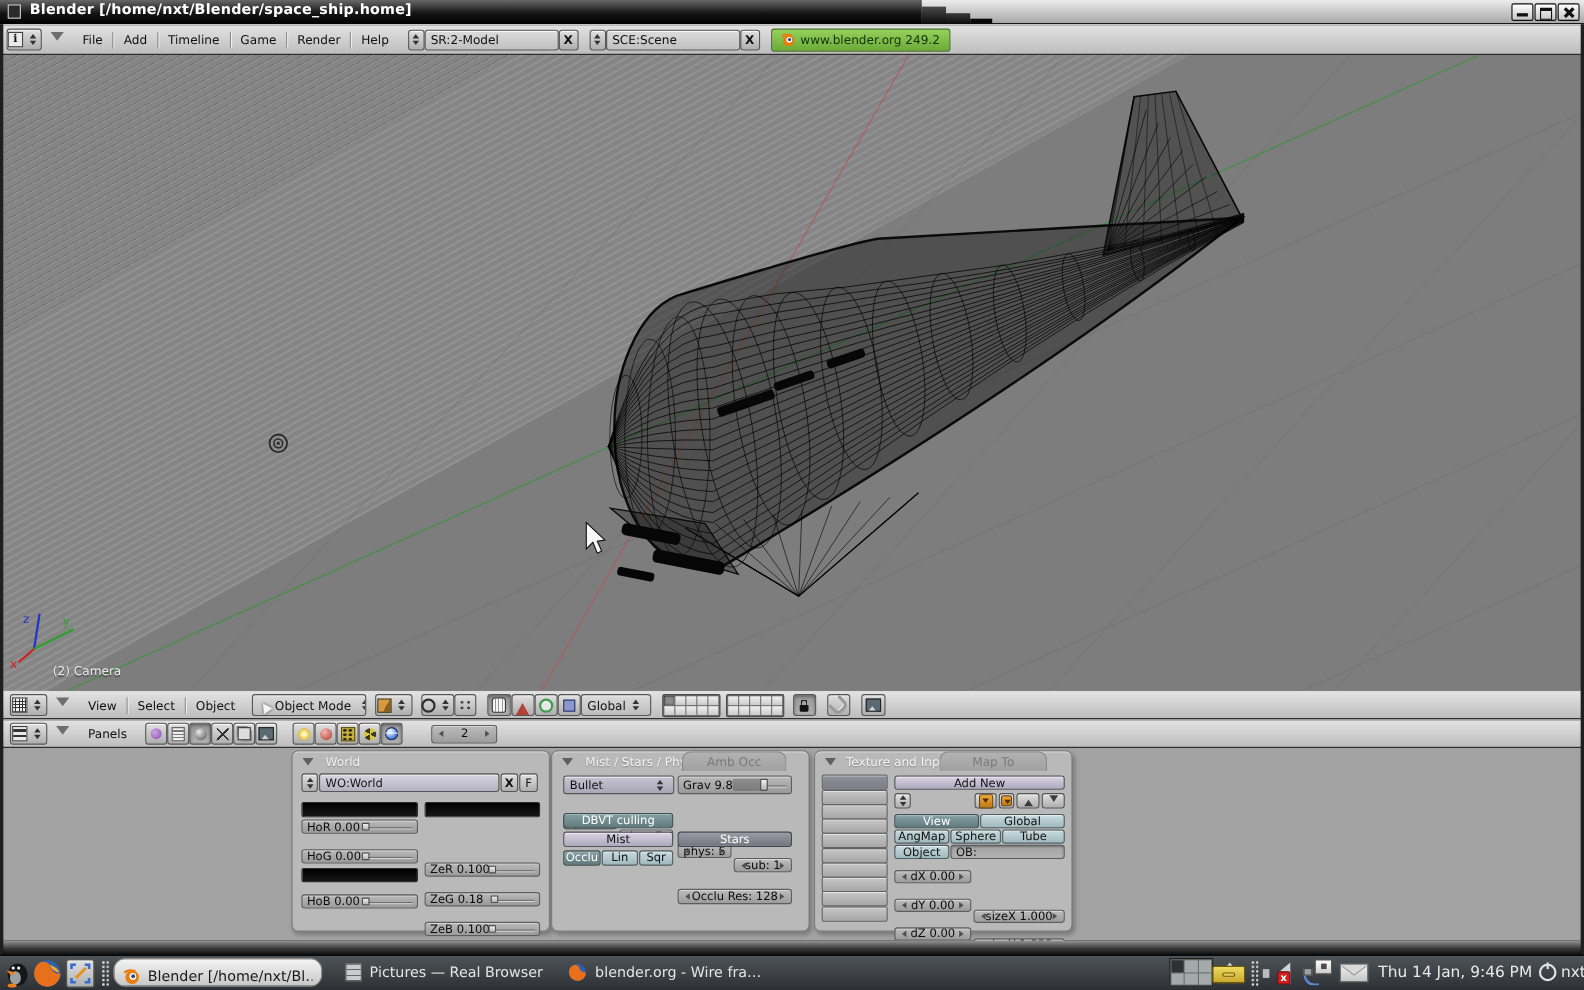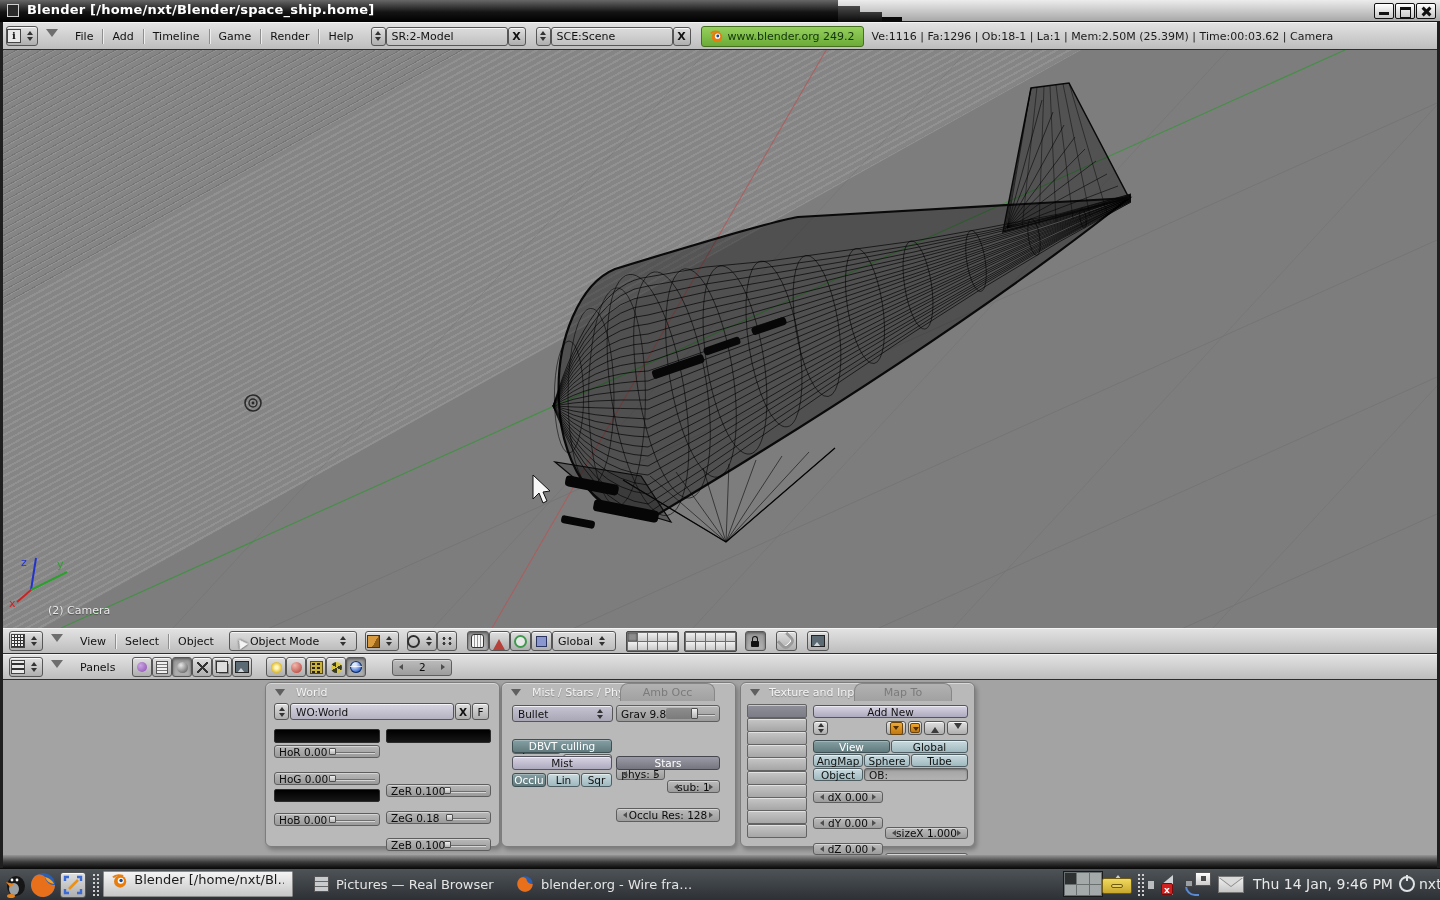--- a/index.html
+++ b/index.html
@@ -102,21 +102,21 @@
   .bc{left:3px;top:680px;width:1434px;height:175px;background:#a3a3a3}
   .winbot{left:3px;top:855px;width:1434px;height:13px;background:linear-gradient(#969696,#3a3a3a 55%,#0d0d0d)}
   .panel{position:absolute;top:2px;height:163px;background:#b9b9b9;border:1px solid #7d7d7d;border-radius:6px;box-shadow:inset 0 1px 0 #d8d8d8,2px 3px 4px rgba(0,0,0,.25);font-size:10.5px}
   .ptri{position:absolute;left:9px;top:6px;width:0;height:0;border:5px solid transparent;border-top:7px solid #5f5f5f}
   .ptitle{position:absolute;top:3px;font-size:11px;color:#f4f4f4;text-shadow:0 1px 1px rgba(0,0,0,.3);white-space:nowrap}
   .ptab{position:absolute;top:0;height:17px;line-height:17px;text-align:center;background:linear-gradient(#b2b2b2,#a1a1a1);border:1px solid #878787;border-bottom:none;border-radius:8px 8px 0 0;color:#7b7b7b;font-size:11px}
   .slot{position:absolute;left:6px;width:58px;height:12px;border:1px solid #636363;border-radius:2px;background:linear-gradient(#c6c6c6,#a6a6a6);box-shadow:inset 0 1px 0 rgba(255,255,255,.5)}
   .slot.sel{background:linear-gradient(#90909a,#7c7c86)}
   
   .taskbar{left:0;top:868px;width:1440px;height:32px;background:linear-gradient(#4e5357,#2d3135);border-top:1px solid #0c0c0c;color:#e8e8e8}
-  .task-active{background:linear-gradient(#f4f4f4,#c7c7c7);border:1px solid #8a8a8a;border-radius:1px;color:#1a1a1a;display:flex;align-items:flex-start;gap:6px;padding:0 8px;font-size:13px}
+  .task-active{background:linear-gradient(#f4f4f4,#c7c7c7);border:1px solid #8a8a8a;border-radius:11px;color:#1a1a1a;display:flex;align-items:flex-end;gap:6px;padding:0 8px;font-size:13px}
   .task{display:flex;align-items:center;gap:7px;padding:0 8px;font-size:13px;color:#e4e4e4;white-space:nowrap}
   .grip{width:7px;height:24px;background-image:radial-gradient(#cfcfcf 1px,transparent 1.3px);background-size:4px 4px}
   .pager{display:grid;grid-template-columns:repeat(3,1fr);grid-auto-rows:1fr;width:40px;height:26px;border:1px solid #1a1a1a;background:#6a6f6f;gap:1px;padding:1px}
   .pager i{background:#a4a9a9}
   .pager i.cur{background:#2e3132}
   .clock{font-size:14px;white-space:nowrap}
   .user{font-size:14px}
   svg{display:block}
 </style>
 </head>
@@ -173,21 +173,20 @@
   <div style="width:10px"></div>
   <div class="vbadge">
     <svg width="14" height="14" viewBox="0 0 16 16">
         <circle cx="8" cy="9" r="6" fill="#e87d0d"></circle>
         <circle cx="8.6" cy="8.2" r="3" fill="#fff"></circle>
         <circle cx="8.9" cy="8" r="1.7" fill="#1f4c8f"></circle>
         <path d="M1,5 Q4,1.5 11,3.5" stroke="#e87d0d" stroke-width="2" fill="none"></path>
       </svg>
     <span>www.blender.org 249.2</span>
   </div>
-  <div class="stats">Ve:1116 | Fa:1296 | Ob:18-1 | La:1  | Mem:2.50M (25.39M)  | Time:00:03.62 | Camera</div>
 </div>
 
 <div class="s winL"></div>
 <div class="s winR"></div>
 
 <div class="s viewport">
   <div class="s stripes"></div>
   <div class="s stripes2"></div>
   <svg id="vpsvg" width="1434" height="578" viewBox="0 0 1434 578" style="position:absolute;left:0;top:0">
 
@@ -308,21 +307,21 @@
     <span class="ic ic-grid"></span>
     <span class="b stp" style="height:18px;border:none;background:none;box-shadow:none"></span>
   </div>
   <div class="tri-dn"></div>
   <div class="mitem">View</div>
     <div class="msep"></div>
   <div class="mitem">Select</div>
     <div class="msep"></div>
   <div class="mitem">Object</div>
   <div style="width:6px"></div>
-  <div class="b combo" style="width:128px;height:20px;gap:5px;background:linear-gradient(#dcdcdc,#bdbdbd)">
+  <div class="b combo" style="width:104px;height:20px;gap:5px;background:linear-gradient(#dcdcdc,#bdbdbd)">
     <span class="ic ic-cursor"></span>
     <span>Object Mode</span>
     <span class="b stp" style="height:18px;border:none;background:none;box-shadow:none;margin-left:auto"></span>
   </div>
   <div style="width:8px"></div>
   <div class="b" style="width:34px;height:20px;gap:2px">
     <span class="ic ic-cube"></span>
     <span class="b stp" style="height:18px;border:none;background:none;box-shadow:none"></span>
   </div>
   <div style="width:8px"></div>

